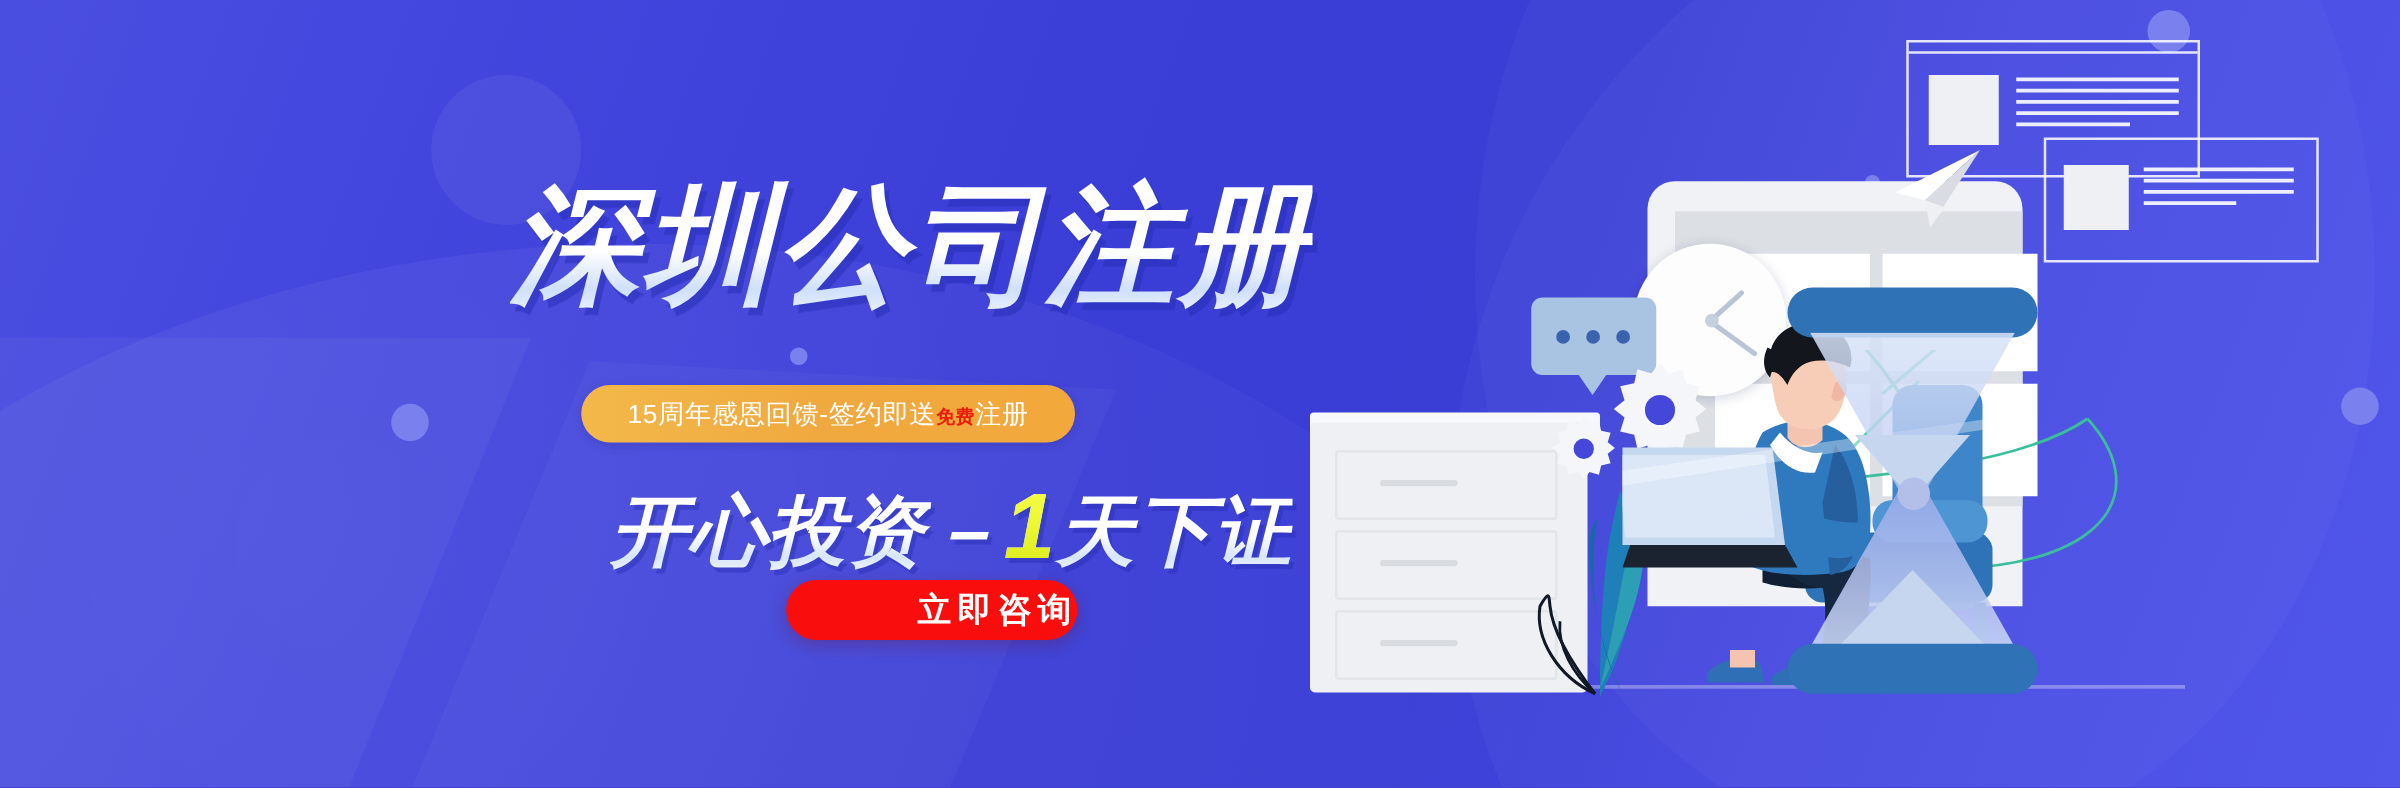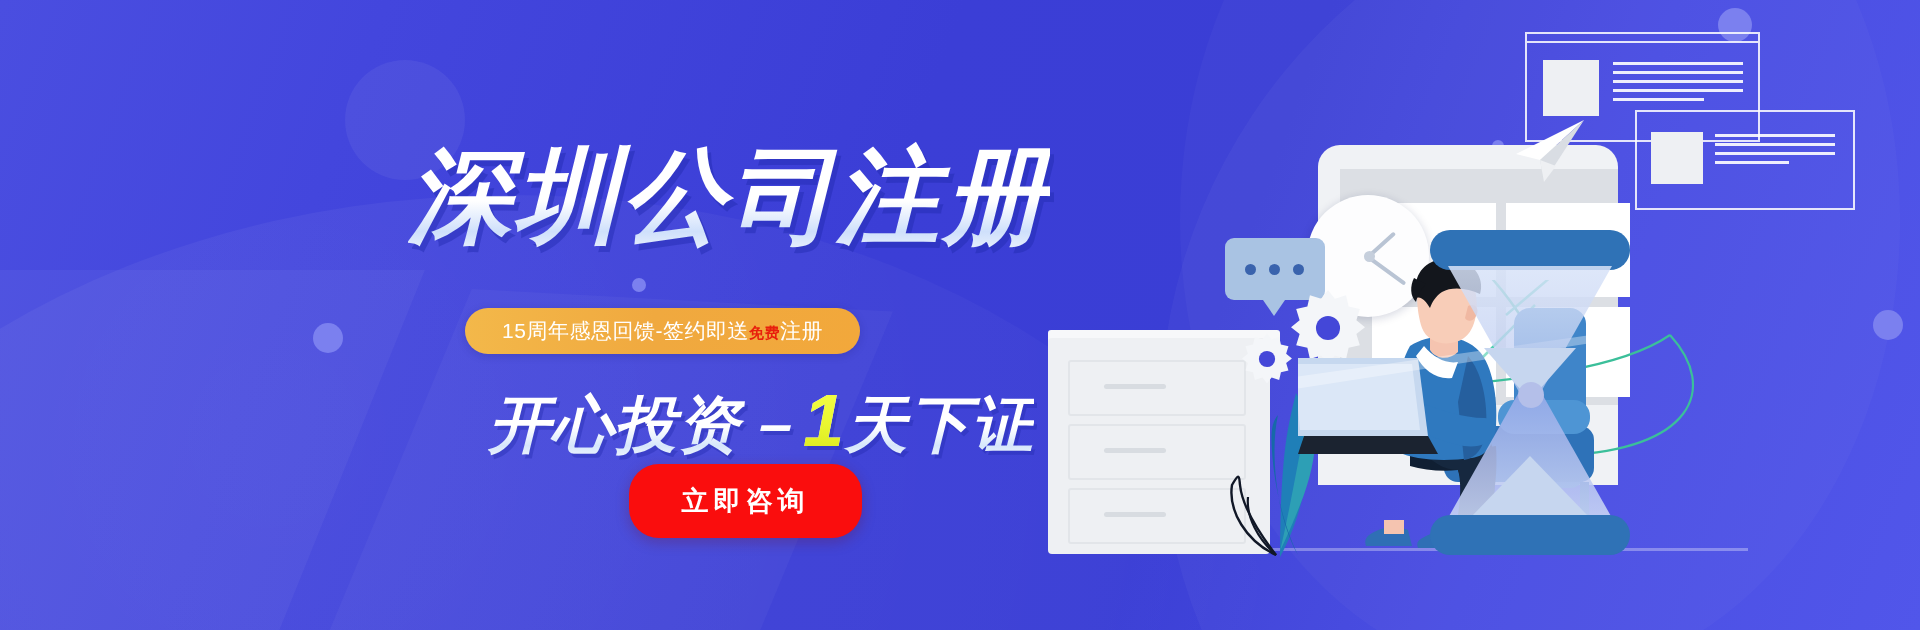--- a/index.html
+++ b/index.html
@@ -88,23 +88,23 @@
     margin-left:42px;
   }
   .tagline .num{
     background:linear-gradient(180deg,#f6ff4e 0%,#eaf72f 55%,#d8e51c 100%);
     -webkit-background-clip:text; background-clip:text; color:transparent;
     font-size:74px;
   }
 
   .cta{
     position:absolute; left:629px; top:464px;
-    width:233px; height:74px; border-radius:30px;
+    width:233px; height:48px; border-radius:30px;
     background:#fa0d0d; border:none; cursor:pointer;
-    display:flex; align-items:center; justify-content:center;
+    display:flex; align-items:center; justify-content:flex-end;
     box-shadow:0 4px 14px rgba(120,8,8,.25);
   }
   .cta-text{color:#ffffff;font-size:27px;font-weight:bold;letter-spacing:5px;}
 
   
   .illo{position:absolute; left:1060px; top:0; width:860px; height:630px;}
 
   .floor-line{position:absolute;left:28px;top:548px;width:660px;height:3px;background:rgba(255,255,255,.32);}
 
   .window{

